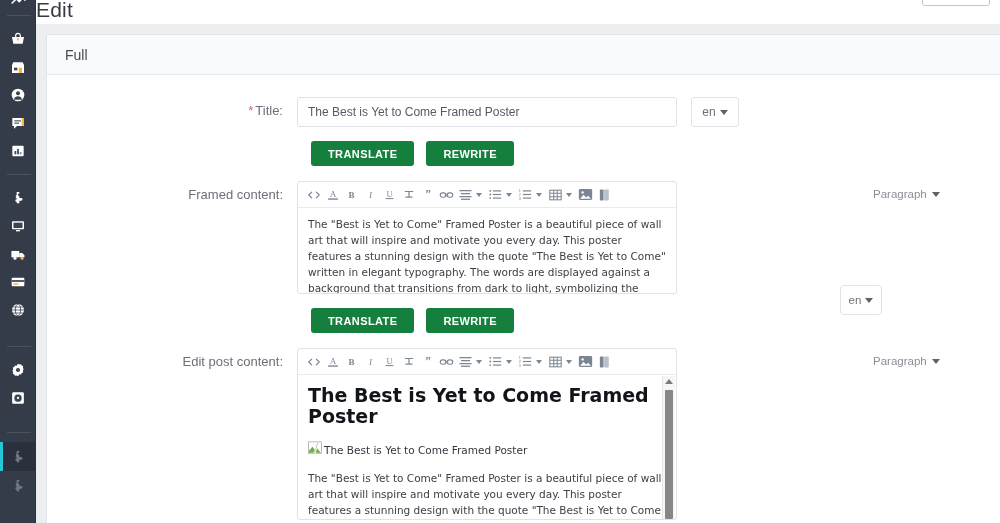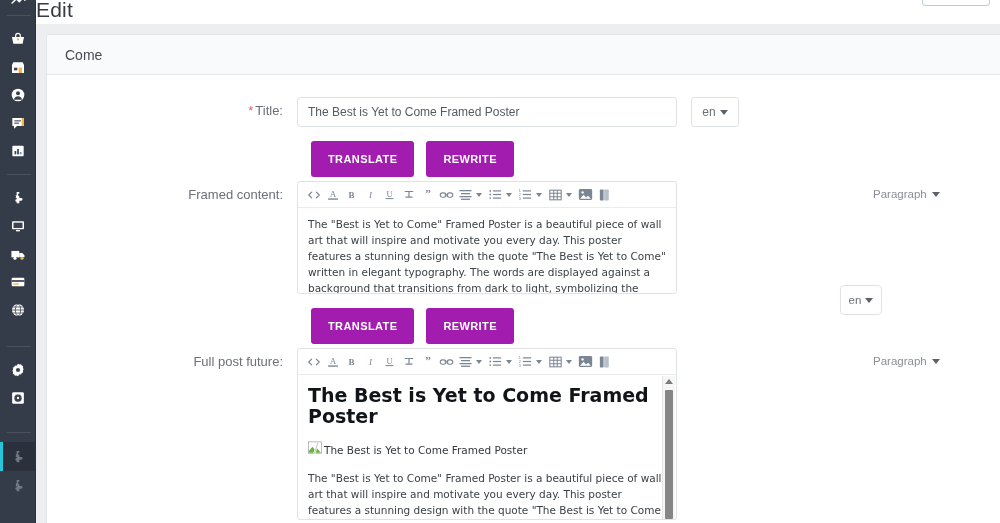--- a/index.html
+++ b/index.html
@@ -113,22 +113,22 @@
   }
   .caret {
     width: 0; height: 0;
     border-left: 4px solid transparent;
     border-right: 4px solid transparent;
     border-top: 5px solid #5d6169;
   }
 
   .btn-row { display: flex; gap: 12px; }
   .btn {
-    height: 36px; padding: 0 17px;
-    background: #a21caf; border: none; border-radius: 3px;
+    height: 25px; padding: 0 17px;
+    background: #15803d; border: none; border-radius: 3px;
     color: #fff; font-size: 11px; font-weight: bold;
     letter-spacing: .4px;
     font-family: "Liberation Sans", sans-serif;
     cursor: pointer;
   }
 
   
   .editor {
     width: 380px;
     border: 1px solid #dfe3e8; border-radius: 3px;
@@ -381,21 +381,21 @@
 
   <section id="main">
 
     <div id="content-bg"></div>
 
     <h1 id="page-title">Edit</h1>
     <div id="topbar-button"></div>
 
     <div id="panel">
       <div id="panel-header">
-        <span id="panel-title">Come</span>
+        <span id="panel-title">Full</span>
       </div>
 
       <div id="panel-body" style="height:445px;">
 
         <div class="form-row" style="left:0; top:22px;justify-content:center;">
           <div class="form-label">
             <span class="req">*</span><span>Title:</span>
           </div>
           <input class="text-input" type="text" value="The Best is Yet to Come Framed Poster" style="">
           <div class="lang-select">
@@ -529,21 +529,21 @@
           <span>Paragraph</span>
           <span class="caret"></span>
         </div>
 
         <div class="btn-row" style="position:absolute; left:264px; top:233px;">
           <button class="btn">TRANSLATE</button>
           <button class="btn">REWRITE</button>
         </div>
 
         <div class="form-row" style="left:0; top:273px;">
-          <div class="form-label">Full post future:</div>
+          <div class="form-label">Edit post content:</div>
           <div class="editor" style="height:172px;">
 
             <div class="editor-toolbar">
               <span class="tb">
                 <svg width="14" height="12" viewBox="0 0 24 20" fill="none" stroke="#7b8694" stroke-width="2" stroke-linecap="round" stroke-linejoin="round">
                     <polyline points="8,5 3,10 8,15"></polyline>
                     <polyline points="16,5 21,10 16,15"></polyline>
                   </svg>
               </span>
               <span class="tb">

